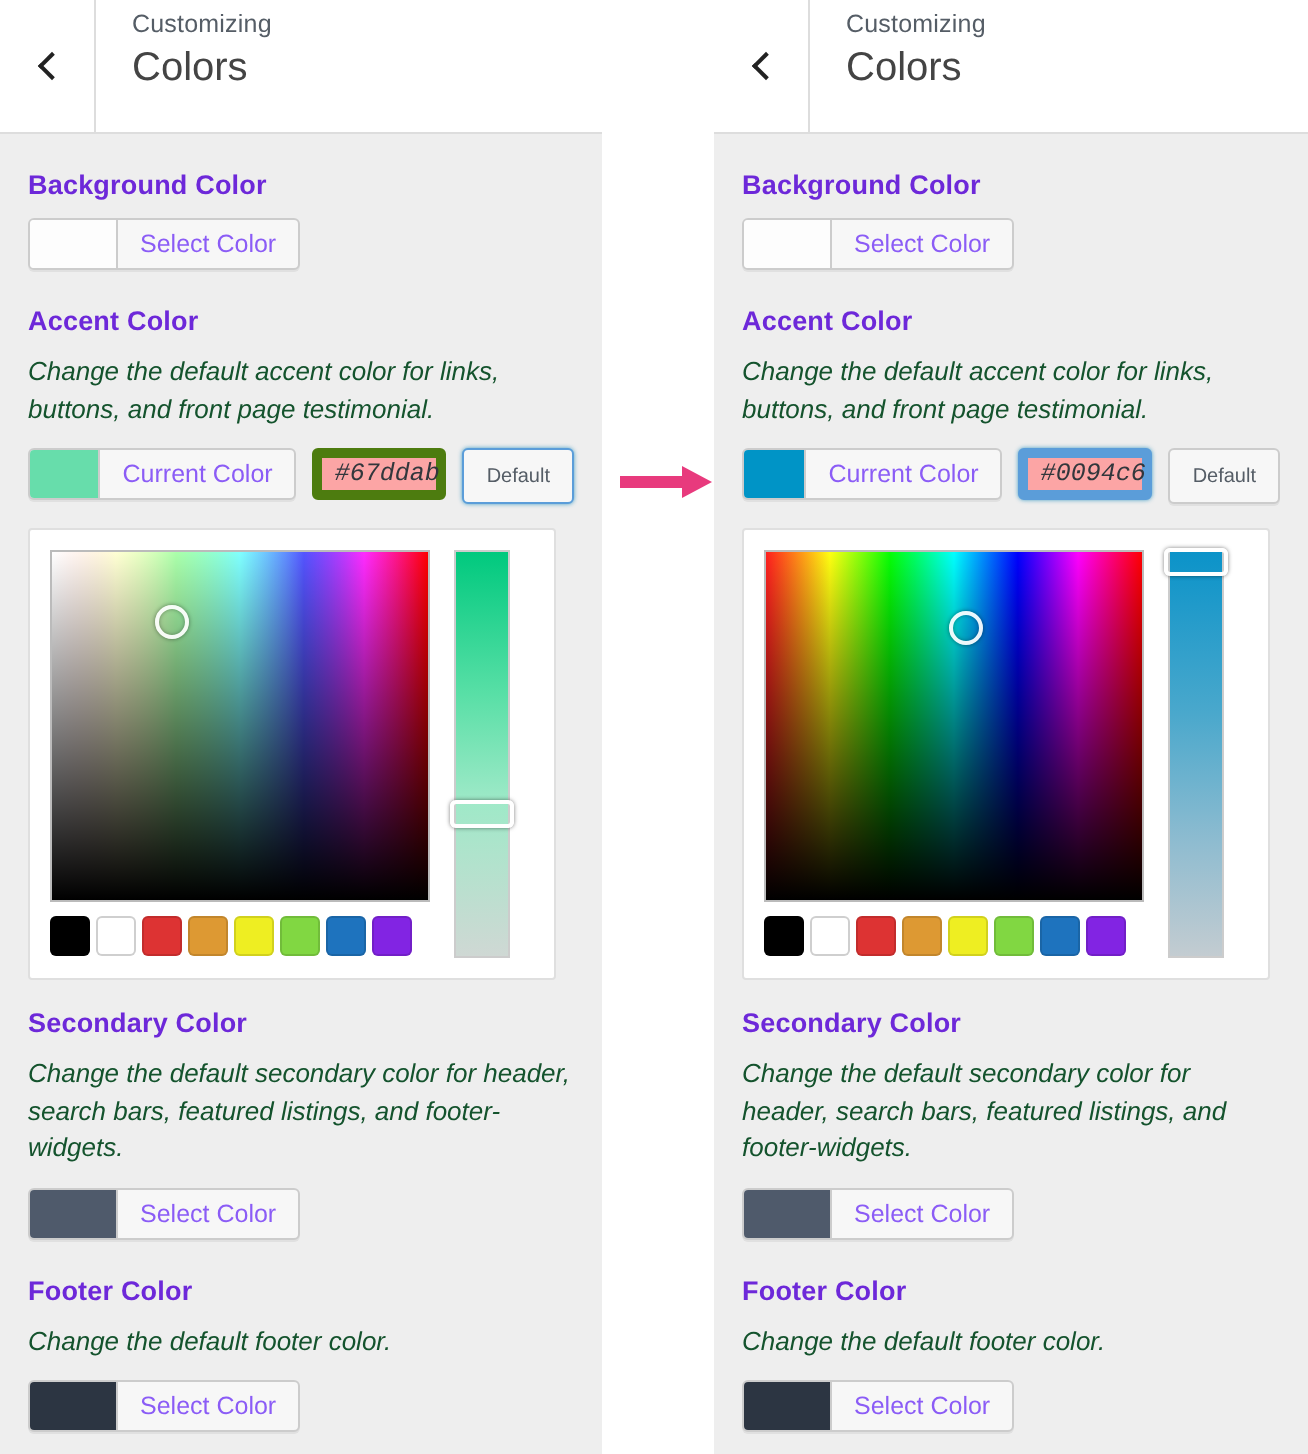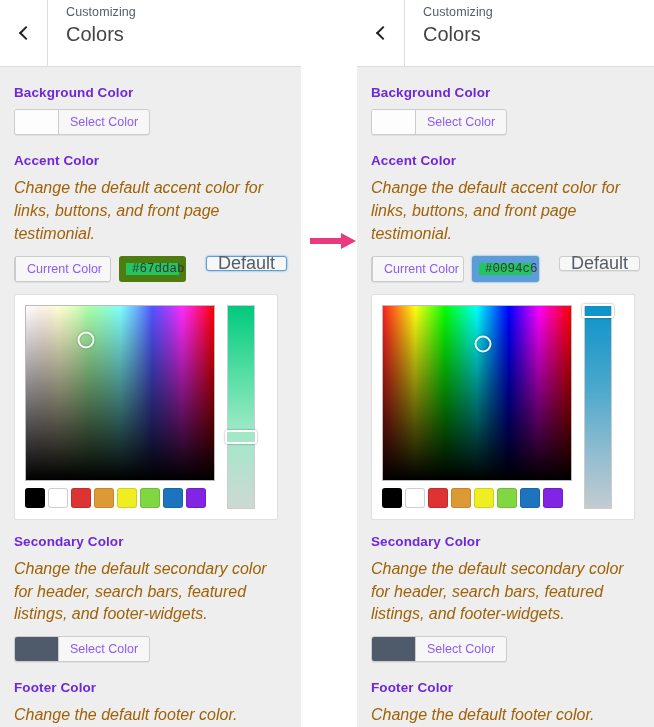--- a/index.html
+++ b/index.html
@@ -72,23 +72,23 @@
   .panel-body { padding: 18px 14px 0 14px; }
 
   .sec-title {
     font-size: 13.5px;
     font-weight: bold;
     color: #6d28d9;
     margin: 0 0 9px 0;
     letter-spacing: .1px;
   }
   .sec-desc {
-    font-size: 16px;
+    font-size: 13px;
     font-style: italic;
-    color: #a16207;
+    color: #14532d;
     line-height: 1.43;
     margin: 0 0 10px 0;
   }
   .gap-lg { height: 18px; }
   .gap-md { height: 14px; }
 
   
   .cc-row { display: flex; align-items: flex-start; }
   .cc-btn {
     display: inline-flex;
@@ -111,51 +111,52 @@
     align-items: center;
     font-size: 12.5px;
     color: #8b5cf6;
     white-space: nowrap;
   }
 
   .hex-input {
     height: 26px;
     width: 67px;
     margin-left: 8px;
-    border: 7px solid #4d7c0f;
+    border: 5px solid #4d7c0f;
     border-radius: 3px;
-    background: #22c55e;
+    background: #fca5a5;
     font-family: "Liberation Mono", "DejaVu Sans Mono", monospace;
     font-size: 12.5px;
     color: #32373c;
     padding: 0 6px;
     line-height: 24px;
     display: flex;
     align-items: center;
+    font-style: italic;
   }
   .hex-input.focused {
     border-color: #5b9dd9;
     box-shadow: 0 0 2px rgba(30,140,190,.8);
   }
   .caret {
     display: inline-block;
     width: 1px;
     height: 14px;
     background: #2b2b2b;
     margin-left: 1px;
   }
 
   .default-btn {
-    height: 15px;
-    margin-left: 20px;
+    height: 28px;
+    margin-left: 8px;
     padding: 0 11px;
     border: 1px solid #cccccc;
     border-radius: 3px;
     background: #f7f7f7;
-    font-size: 18px;
+    font-size: 10px;
     color: #555d66;
     display: flex;
     align-items: center;
     cursor: pointer;
     box-shadow: 0 1px 0 rgba(0,0,0,.06);
   }
   .default-btn.focused {
     border-color: #5b9dd9;
     box-shadow: 0 0 2px rgba(30,140,190,.8);
     background: #f7f7f7;

